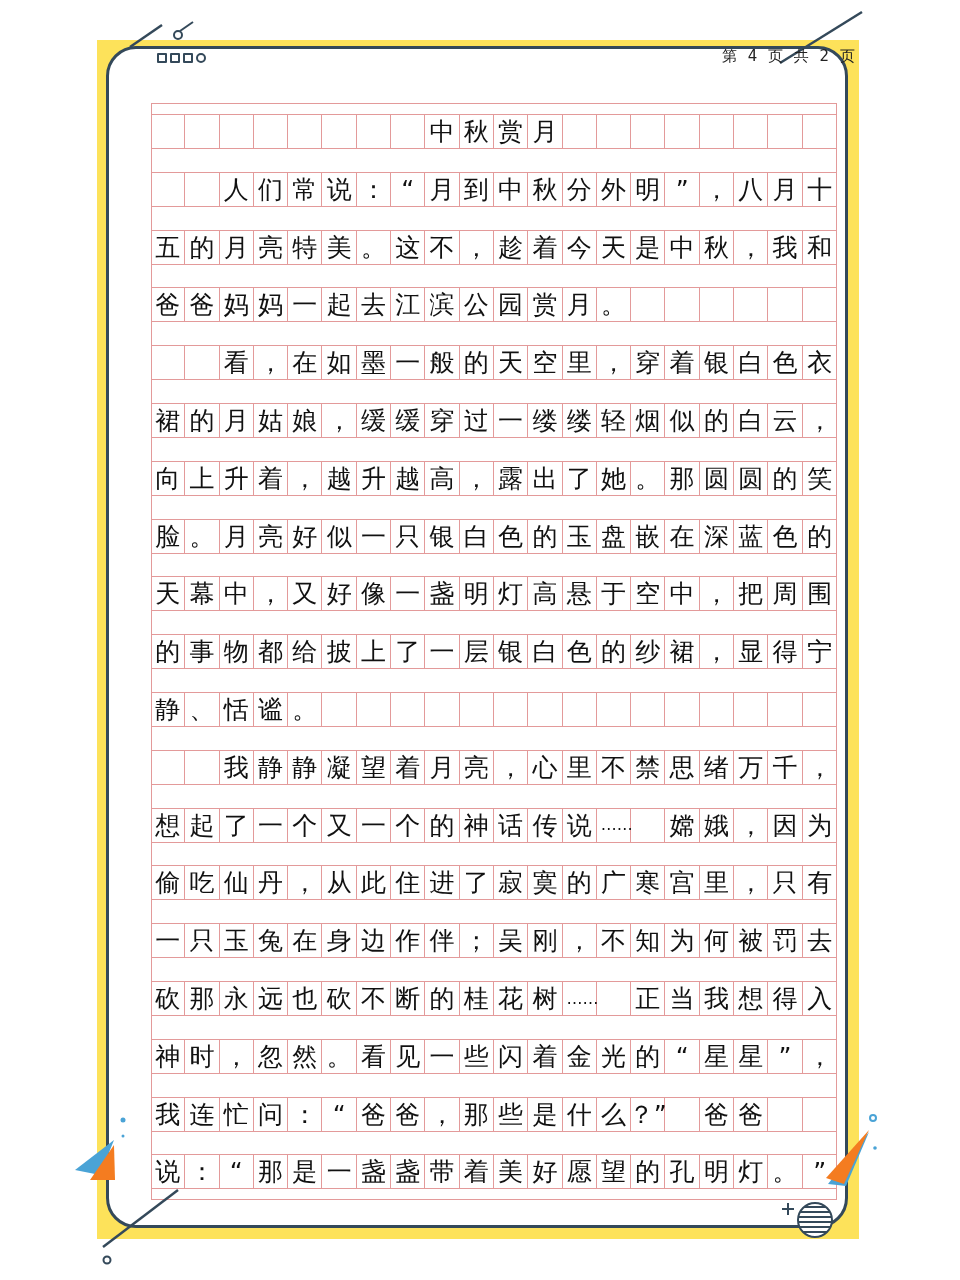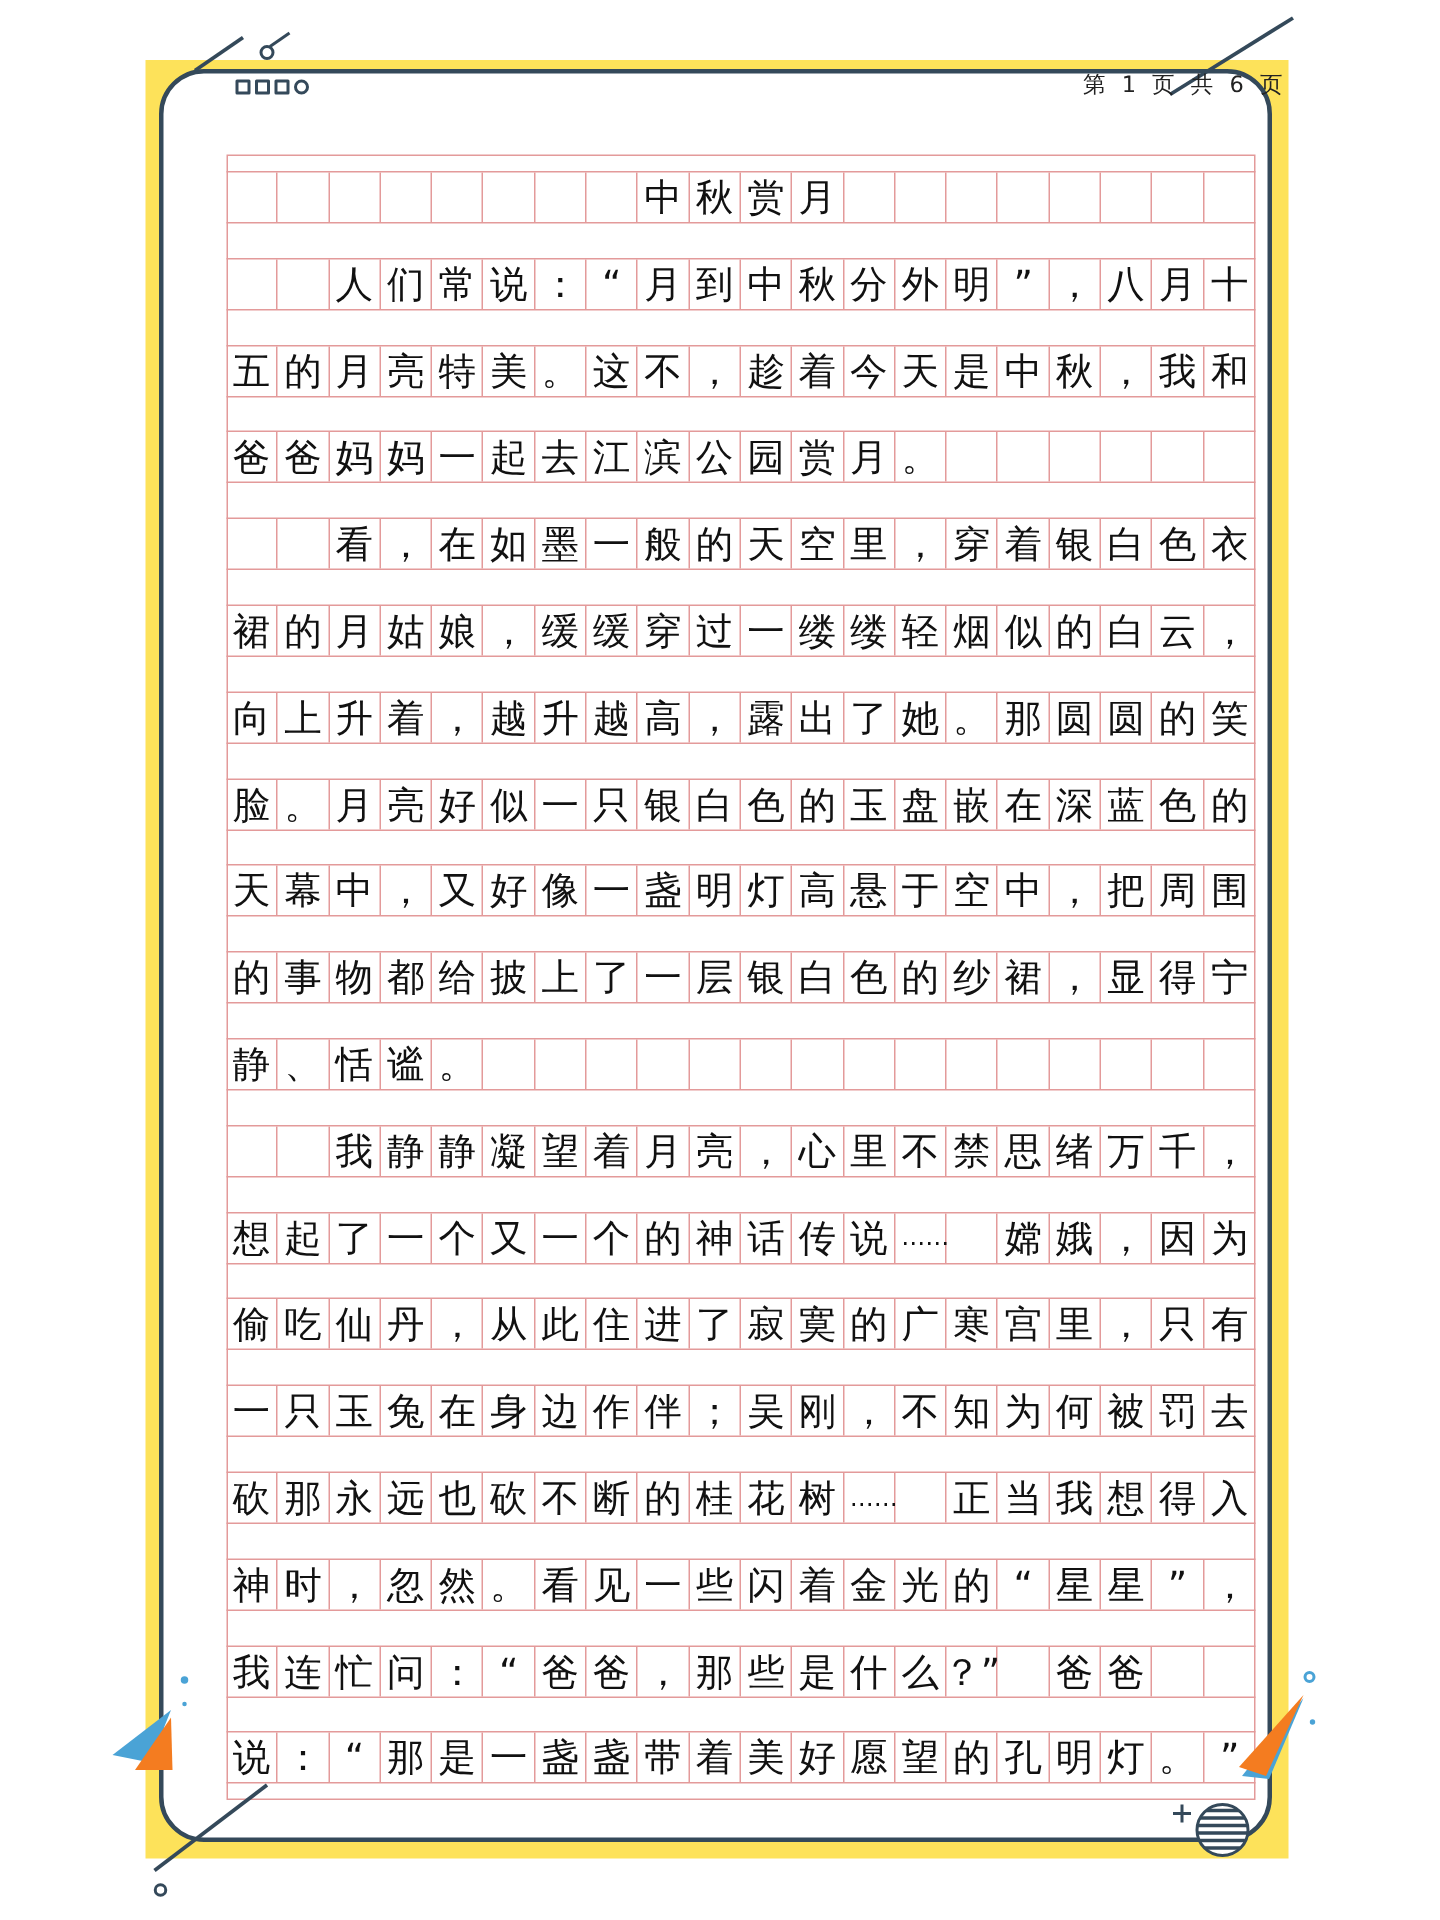--- a/index.html
+++ b/index.html
@@ -38,21 +38,21 @@
   <div class="dot-sq"></div>
   <div class="dot-sq"></div>
   <div class="dot-sq"></div>
   <div class="dot-ci"></div>
 </div>
 
 <svg class="deco" style="left:770px;top:8px" width="100" height="60" viewBox="0 0 100 60">
   <line x1="10" y1="55" x2="92" y2="4" stroke="#34495a" stroke-width="2.5"></line>
 </svg>
 
-<div class="page-indicator">第 1 页 共 6 页</div>
+<div class="page-indicator">第 4 页 共 2 页</div>
 
 <div class="grid" id="grid">
     <div class="row" style="top: 10px;">
       <div class="cell"></div>
       <div class="cell"></div>
       <div class="cell"></div>
       <div class="cell"></div>
       <div class="cell"></div>
       <div class="cell"></div>
       <div class="cell"></div>

